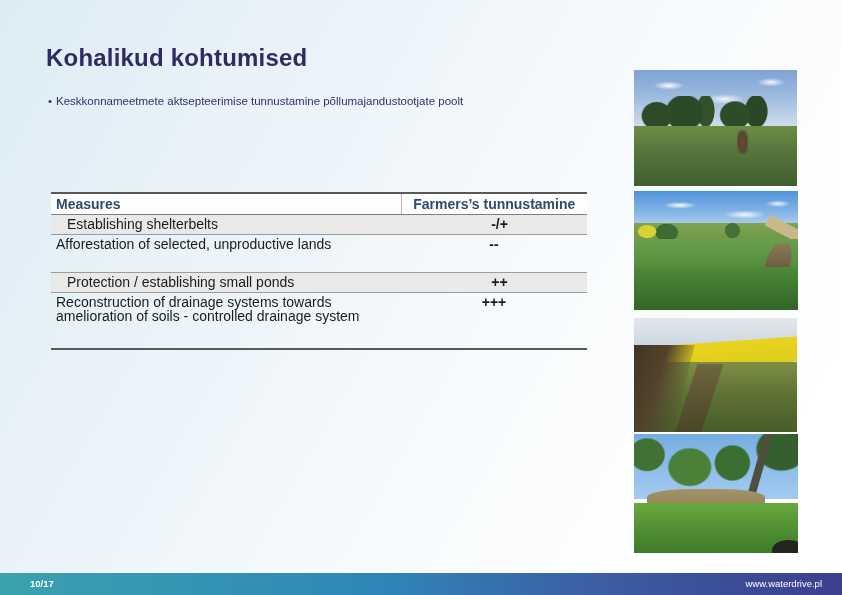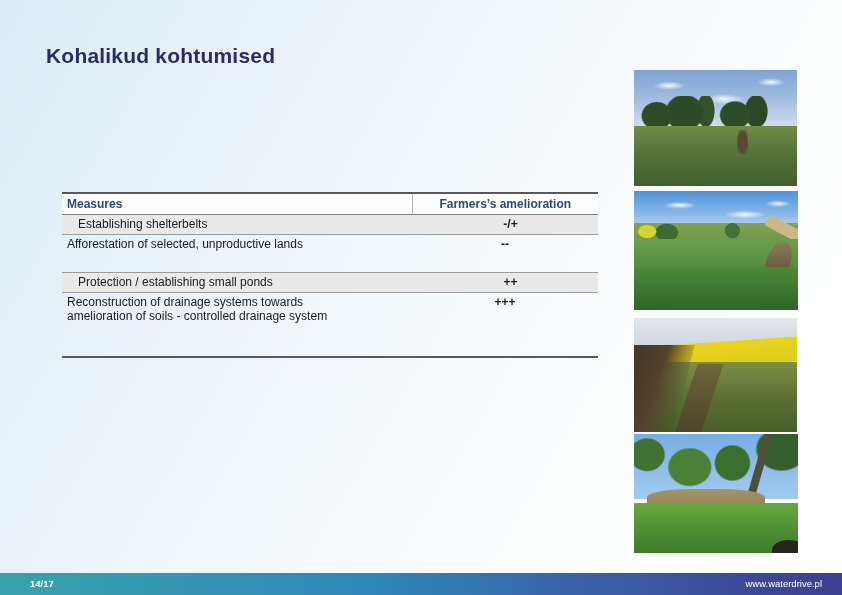--- a/index.html
+++ b/index.html
@@ -6,53 +6,53 @@
   html,body { width:842px; height:595px; }
   body { font-family:"Liberation Sans", sans-serif; }
 
   .slide {
     position:relative; width:842px; height:595px; overflow:hidden;
     background: linear-gradient(120deg, #dcecf5 0%, #e9f2f8 25%, #f8fbfd 60%, #ffffff 88%);
   }
 
   .title {
     position:absolute; left:46px; top:44px;
-    font-size:21px; font-weight:bold; color:#2e2b62; letter-spacing:.2px;
+    font-size:24px; font-weight:bold; color:#2e2b62; letter-spacing:.2px;
   }
 
   .bullet {
     position:absolute; left:48px; top:95px;
     font-size:11.5px; color:#31306b;
   }
   .bullet .marker { margin-right:4px; }
 
   table.measures {
-    position:absolute; left:62px; top:192px; width:536px;
+    position:absolute; left:51px; top:192px; width:536px;
     border-collapse:collapse; table-layout:fixed;
-    font-size:12px; line-height:14px; color:#1b1b1b;
+    font-size:14px; line-height:14px; color:#1b1b1b;
     border-top:2px solid #595959; border-bottom:2px solid #595959;
   }
   col.c-measure { width:350px; }
   col.c-acc { width:186px; }
   .measures th {
     font-weight:bold; color:#2e4a6e; text-align:left;
     padding:3px 5px; height:20px; background:#fdfdfd;
     border-bottom:1px solid #7f7f7f; vertical-align:middle;
   }
   .measures th.acc { text-align:center; border-left:1px solid #b5b5b5; }
   .measures td {
     padding:2px 5px; vertical-align:top; white-space:pre-line;
     border-top:1px solid #9c9c9c;
   }
   .measures td.acc { text-align:center; font-weight:bold; white-space:normal; }
   .measures tr.alt td { background:#e9e9e9;padding-left:16px; }
   .measures tr.h20 td { height:20px; }
   .measures tr.h22 td { height:38px; }
   .measures tr.h34 td { height:34px; }
-  .measures tr.h54 td { height:64px; }
+  .measures tr.h54 td { height:56px; }
 
   
   .photo { position:absolute; left:634px; width:163px; overflow:hidden; }
   .photo div { position:absolute; }
   .p1 { top:70px;  height:116px; }
   .p2 { top:191px; height:119px; width:164px; }
   .p3 { top:318px; height:114px; }
   .p4 { top:434px; height:119px; width:164px; }
 
   .p1 .sky { inset:0 0 52% 0; background:linear-gradient(180deg,#7ea3d4 0%,#9cb9de 45%,#cfdcec 100%); }
@@ -129,30 +129,33 @@
   .footer .page { margin-left:30px; font-weight:bold; }
   .footer .url { margin-right:20px; }
 </style>
 </head>
 <body>
 
 <div class="slide">
 
   <h1 class="title">Kohalikud kohtumised</h1>
 
+  <p class="bullet">
+    <span class="marker">•</span><span>Keskkonnameetmete aktsepteerimise tunnustamine põllumajandustootjate poolt</span>
+  </p>
 
   <table class="measures">
     <colgroup>
         <col class="c-measure">
         <col class="c-acc">
       </colgroup>
     <thead>
       <tr>
         <th>Measures</th>
-        <th class="acc">Farmers’s amelioration</th>
+        <th class="acc">Farmers’s tunnustamine</th>
       </tr>
     </thead>
     <tbody>
       <tr class="alt h20">
         <td>Establishing shelterbelts</td>
         <td class="acc">-/+</td>
       </tr>
       <tr class="h22">
         <td>Afforestation of selected, unproductive lands</td>
         <td class="acc">--</td>
@@ -198,17 +201,17 @@
   <div class="photo p4" title="Wetland pond with reeds, tall grass and willow trees">
     <div class="sky"></div>
     <div class="trees"></div>
     <div class="trunk"></div>
     <div class="reeds"></div>
     <div class="grass"></div>
     <div class="corner"></div>
   </div>
 
   <div class="footer">
-    <span class="page">14/17</span>
+    <span class="page">10/17</span>
     <span class="url">www.waterdrive.pl</span>
   </div>
 
 </div>
 
 </body></html>

